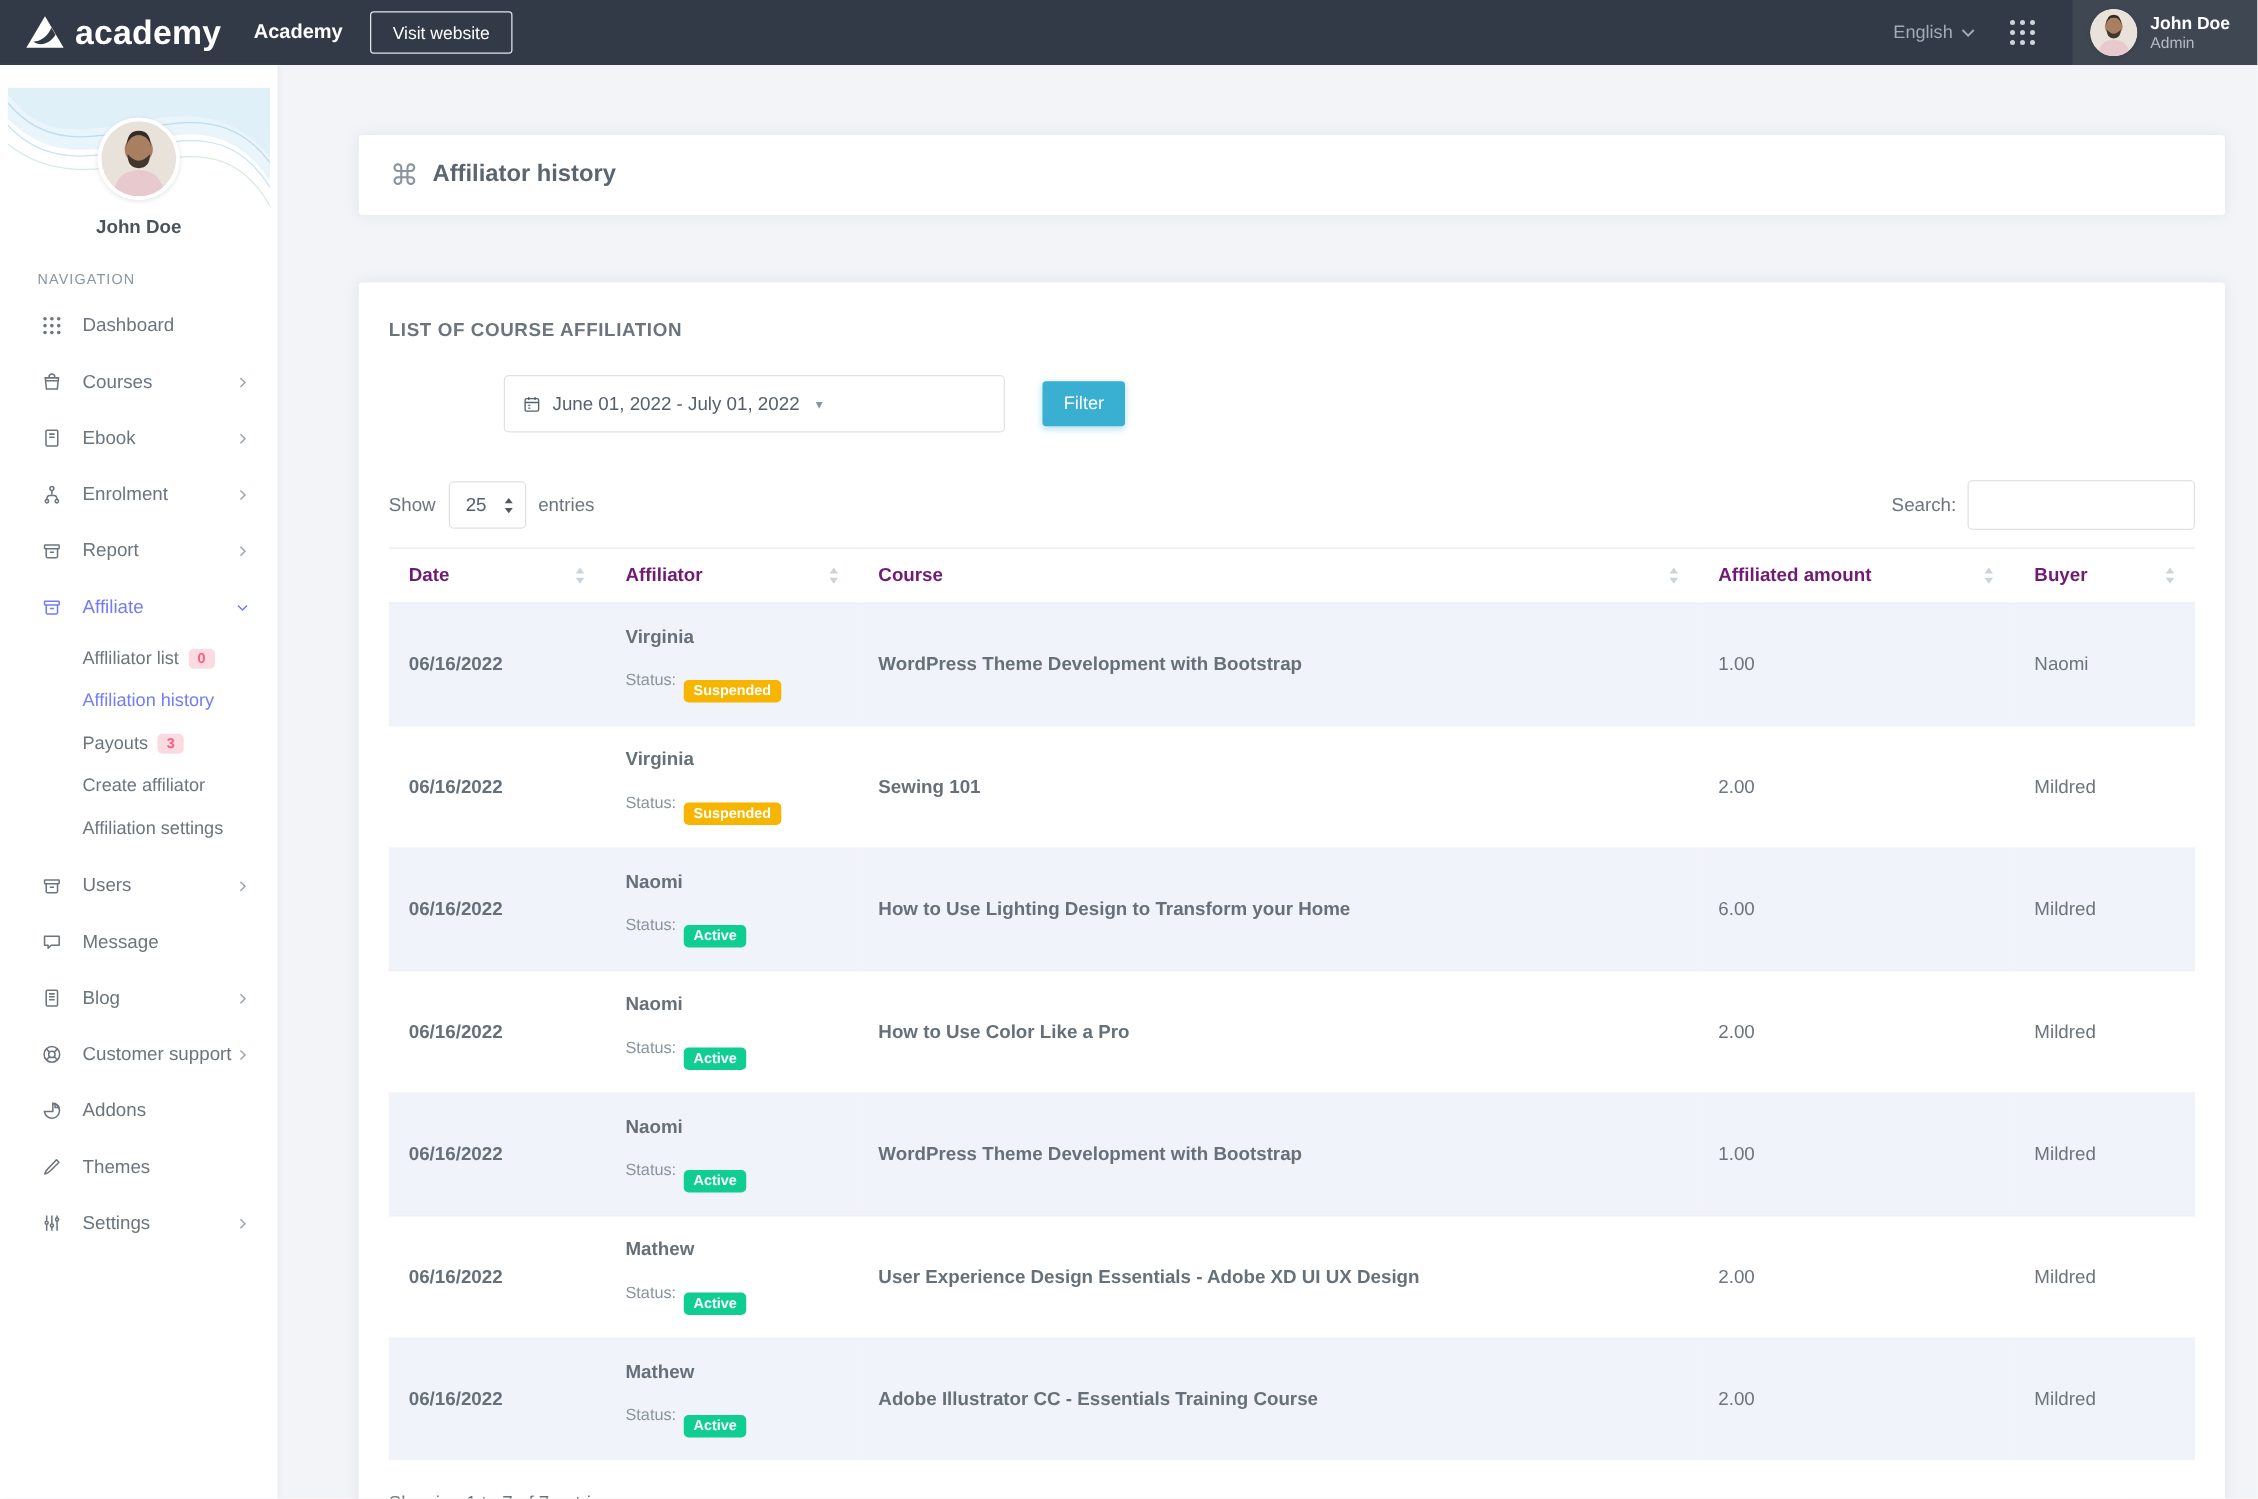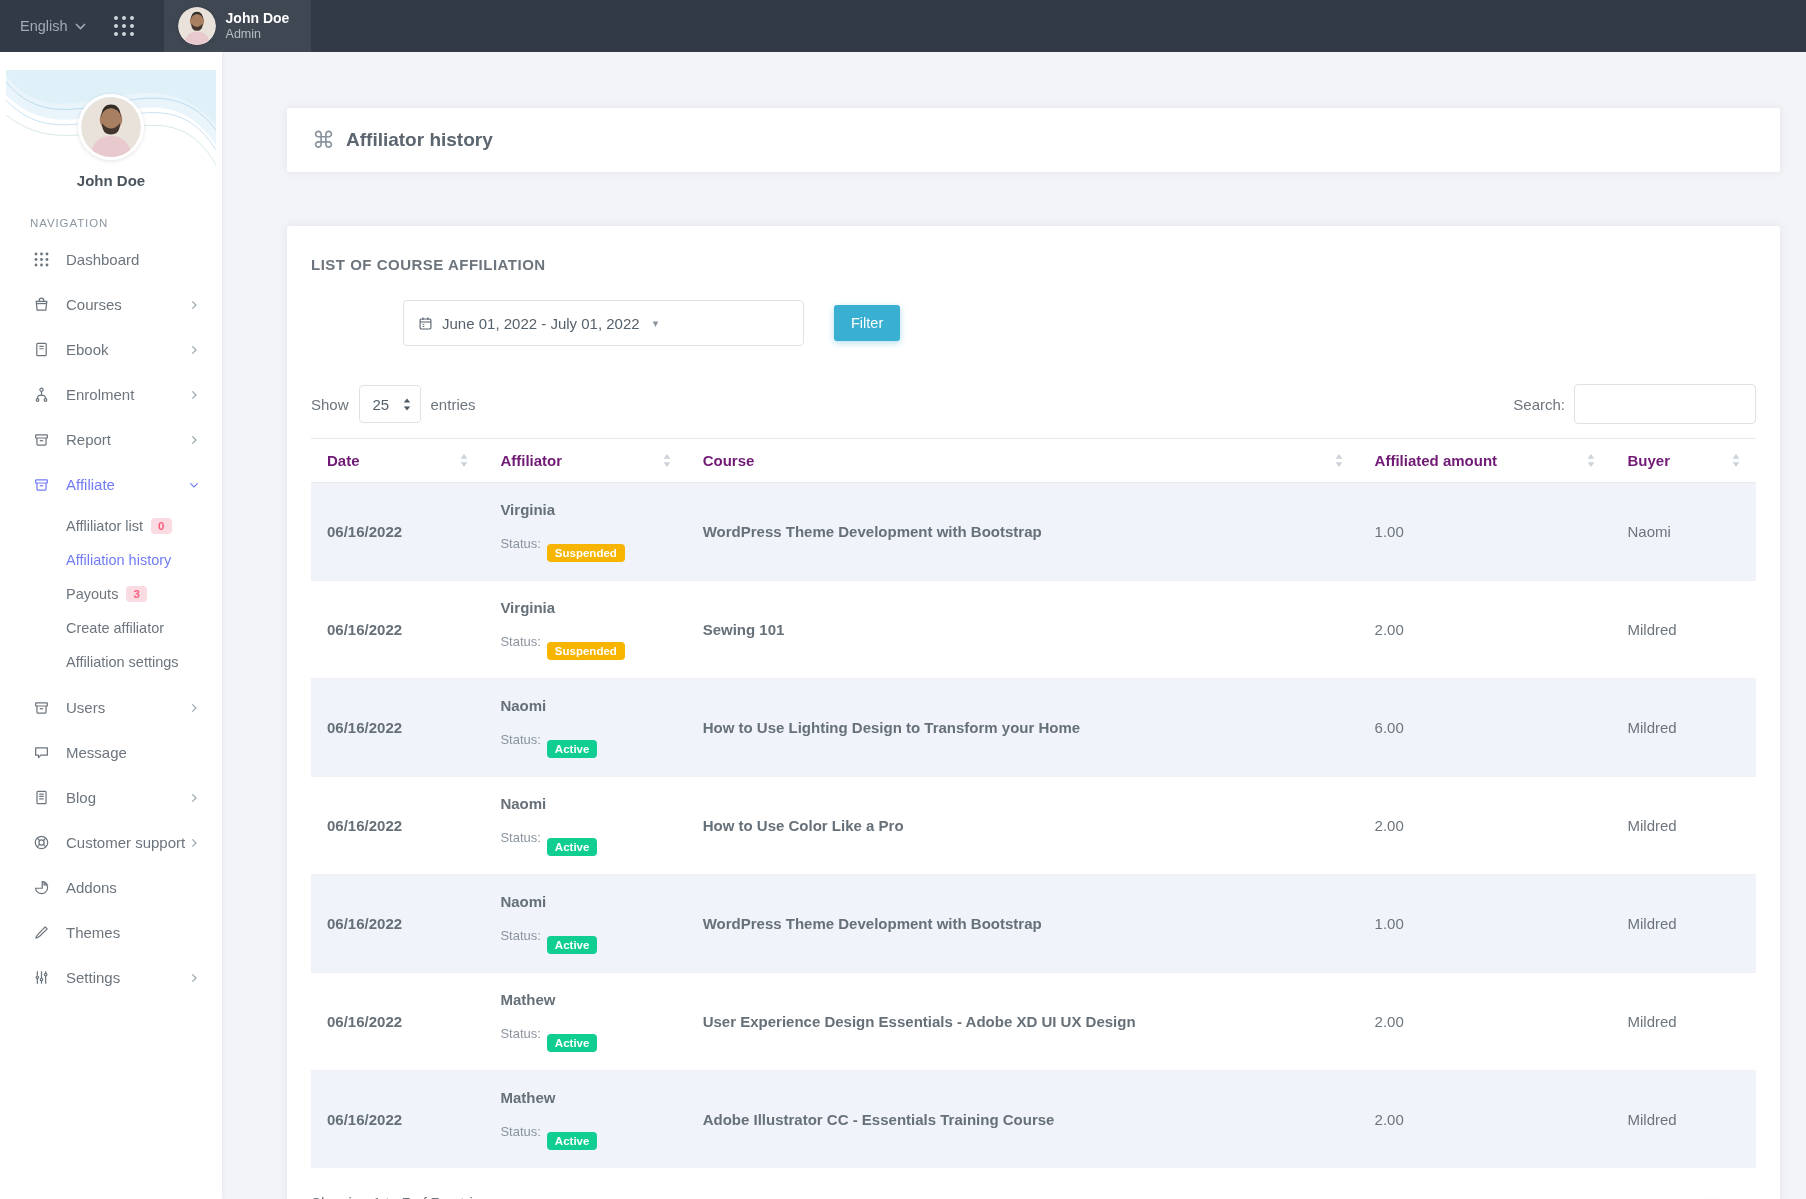--- a/index.html
+++ b/index.html
@@ -85,20 +85,33 @@
   .pagination { margin-left:auto; display:flex; align-items:center; gap:16px; margin-top:8px; }
   .pg-arrow { color:#98a6ad; display:flex; cursor:pointer; }
   .pg-num { width:35px; height:35px; border-radius:50%; background:#727cf5; color:#fff; font-size:14.5px; font-weight:700; display:flex; align-items:center; justify-content:center; cursor:pointer; box-shadow:0 2px 6px rgba(114,124,245,0.5); }
 
   svg.ic { display:block; }
 </style>
 </head>
 <body>
 
 <header class="navbar">
+  <div class="nav-left">
+    <div class="logo">
+      <span>
+        <svg class="ic" width="32" height="28" viewBox="0 0 34 30">
+          <path d="M17 1 L33 28 H1 Z" fill="#ffffff"></path>
+          <path d="M7 23 C13 27 21 25 26 17 L22.5 11 C19 19 13 22.5 7 23 Z" fill="#313a46"></path>
+        </svg>
+      </span>
+      <span class="logo-text">academy</span>
+    </div>
+    <span class="app-name">Academy</span>
+    <button class="visit-btn">Visit website</button>
+  </div>
   <div class="nav-right">
     <div class="lang">
       <span>English</span>
       <span>
         <svg class="ic" width="11" height="7" viewBox="0 0 11 7">
             <path d="M1 1 L5.5 5.5 L10 1" fill="none" stroke="#a2aab3" stroke-width="1.6"></path>
           </svg>
       </span>
     </div>
     <div class="apps-grid">

